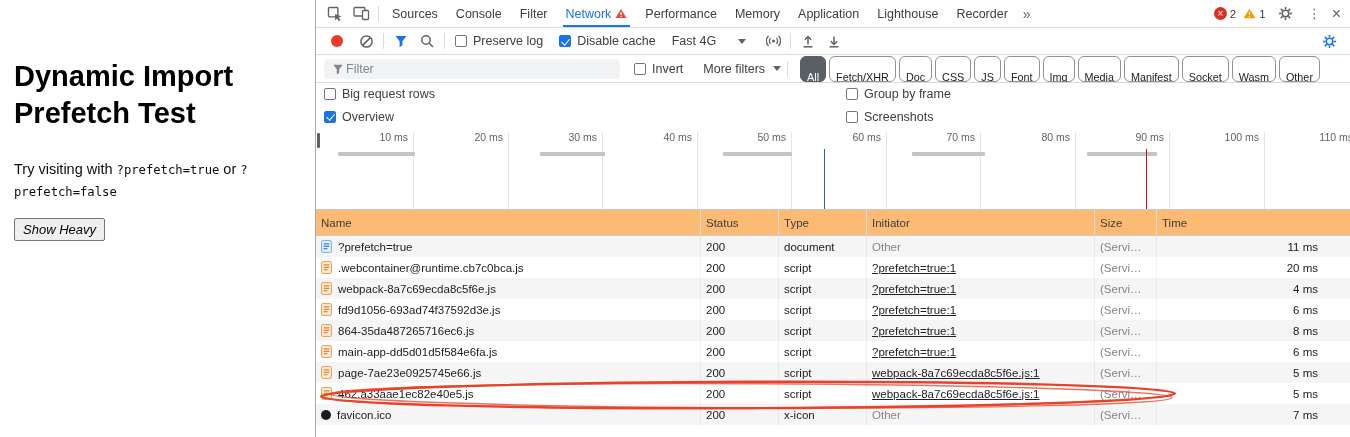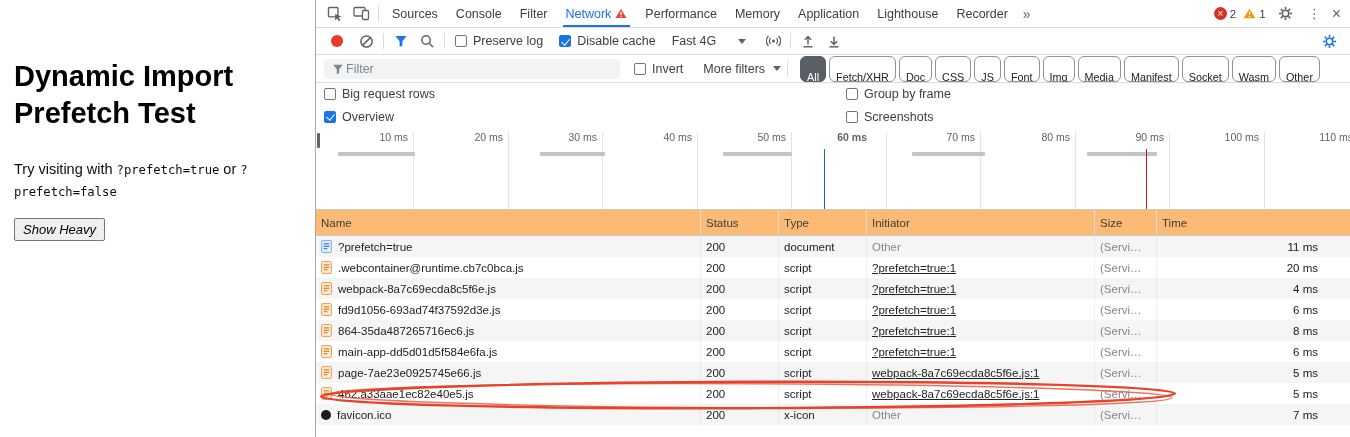--- a/index.html
+++ b/index.html
@@ -321,21 +321,21 @@
         <div class="tick-label" style="left: 97px;">10 ms</div>
         <div class="tick-line" style="left: 192px;"></div>
         <div class="tick-label" style="left: 192px;">20 ms</div>
         <div class="tick-line" style="left: 286px;"></div>
         <div class="tick-label" style="left: 286px;">30 ms</div>
         <div class="tick-line" style="left: 381px;"></div>
         <div class="tick-label" style="left: 381px;">40 ms</div>
         <div class="tick-line" style="left: 475px;"></div>
         <div class="tick-label" style="left: 475px;">50 ms</div>
         <div class="tick-line" style="left: 570px;"></div>
-        <div class="tick-label" style="left: 556px; font-weight: bold;">60 ms</div>
+        <div class="tick-label" style="left: 570px;">60 ms</div>
         <div class="tick-line" style="left: 664px;"></div>
         <div class="tick-label" style="left: 664px;">70 ms</div>
         <div class="tick-line" style="left: 759px;"></div>
         <div class="tick-label" style="left: 759px;">80 ms</div>
         <div class="tick-line" style="left: 853px;"></div>
         <div class="tick-label" style="left: 853px;">90 ms</div>
         <div class="tick-line" style="left: 948px;"></div>
         <div class="tick-label" style="left: 948px;">100 ms</div>
         <div class="tick-label" style="left: 1042px;">110 ms</div>
         <div class="ov-bar" style="left: 22px; top: 24px; width: 77px;"></div>

